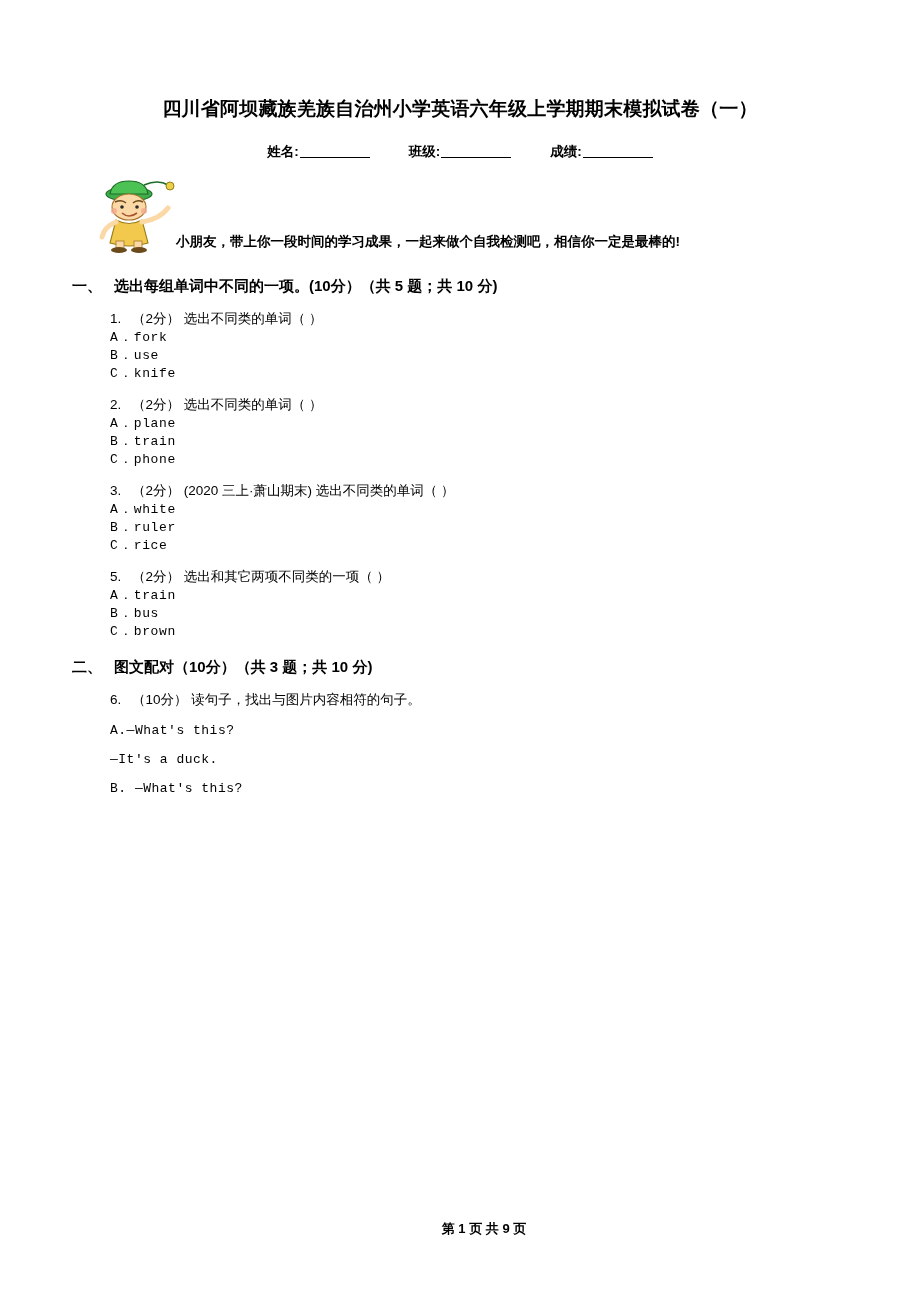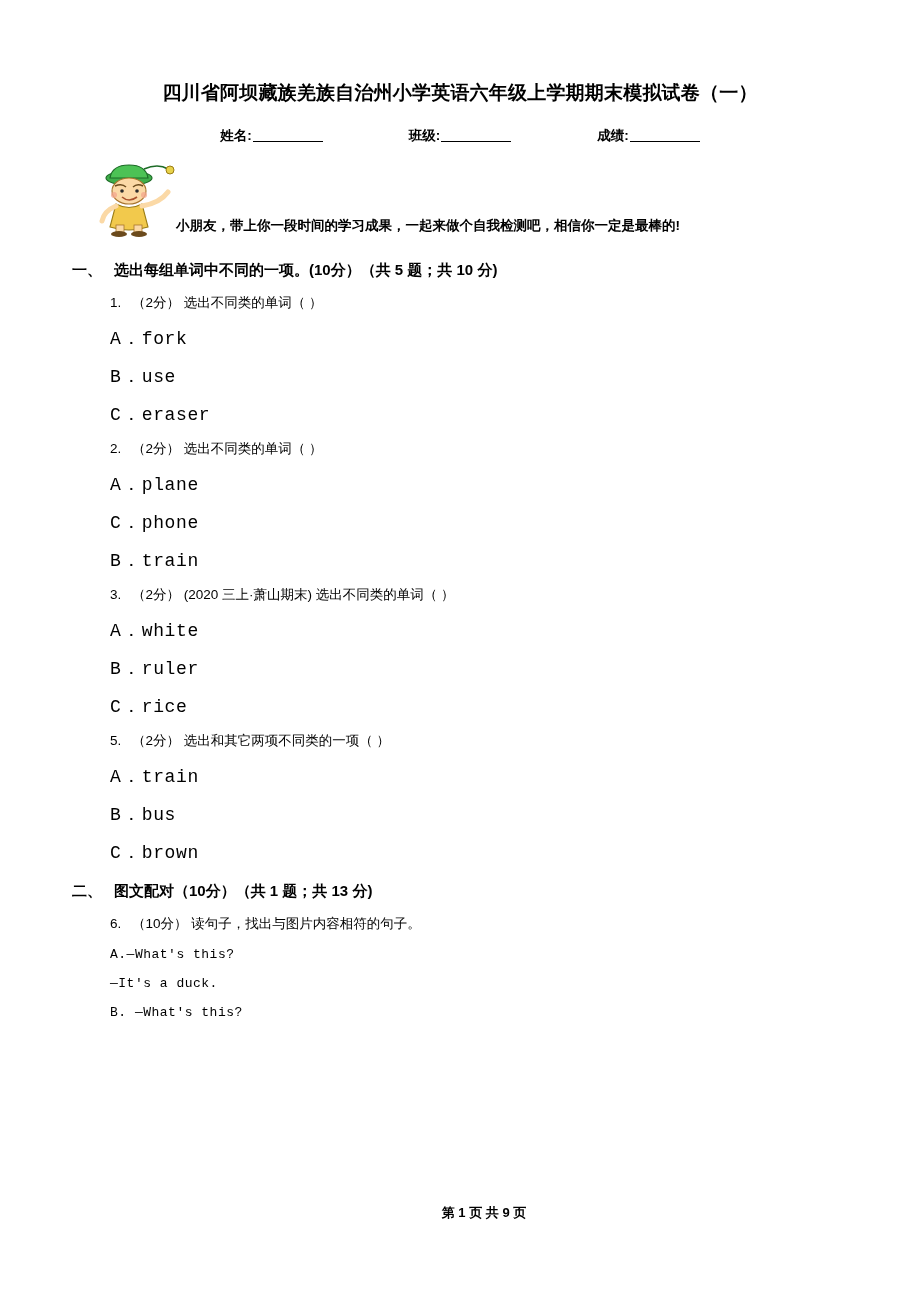--- a/index.html
+++ b/index.html
@@ -21,27 +21,27 @@
     height: 1302px;
     box-sizing: border-box;
     padding: 0 72px;
   }
   .doc-title {
     text-align: center;
     font-family: "Liberation Sans", sans-serif;
     font-weight: bold;
     font-size: 19px;
     letter-spacing: 0.2px;
-    margin: 0;
+    margin: 16px;
     padding-top: 80px;
   }
   .info-line {
     display: flex;
     justify-content: center;
-    gap: 86px;
+    gap: 39px;
     margin-top: 21px;
     font-family: "Liberation Sans", sans-serif;
     font-size: 13.5px;
     font-weight: bold;
   }
   .info-item {
     white-space: nowrap;
   }
   .info-item .blank {
     display: inline-block;
@@ -92,24 +92,23 @@
   }
   .q .qnum {
     display: inline-block;
     width: 22px;
   }
   .q .score {
     letter-spacing: 0;
     margin-top: 12px;
   }
   .opt {
-    margin-top: 14px;
     padding-left: 38px;
     font-family: "Liberation Mono", monospace;
-    font-size: 18px;
+    font-size: 13px;
     letter-spacing: 0.6px;
   }
   .opt .lbl {
     letter-spacing: 1.5px;
   }
   .sub {
     margin-top: 14px;
     padding-left: 38px;
     font-family: "Liberation Mono", monospace;
     font-size: 13px;
@@ -171,46 +170,46 @@
 
   <div class="section-head">
     <span class="num">一、</span><span>选出每组单词中不同的一项。(10分）（共 5 题；共 10 分)</span>
   </div>
 
   <div class="q">
     <span class="qnum">1.</span><span class="score">（2分）</span>&nbsp;<span>选出不同类的单词（      ）</span>
   </div>
   <div class="opt"><span class="lbl">A．</span><span>fork</span></div>
   <div class="opt"><span class="lbl">B．</span><span>use</span></div>
-  <div class="opt"><span class="lbl">C．</span><span>eraser</span></div>
+  <div class="opt"><span class="lbl">C．</span><span>knife</span></div>
 
   <div class="q">
     <span class="qnum">2.</span><span class="score">（2分）</span>&nbsp;<span>选出不同类的单词（      ）</span>
   </div>
   <div class="opt"><span class="lbl">A．</span><span>plane</span></div>
+  <div class="opt"><span class="lbl">B．</span><span>train</span></div>
   <div class="opt"><span class="lbl">C．</span><span>phone</span></div>
-  <div class="opt"><span class="lbl">B．</span><span>train</span></div>
 
   <div class="q">
     <span class="qnum">3.</span><span class="score">（2分）</span>&nbsp;<span>(2020 三上·萧山期末) 选出不同类的单词（      ）</span>
   </div>
 
   <div class="opt"><span class="lbl">A．</span><span>white</span></div>
   <div class="opt"><span class="lbl">B．</span><span>ruler</span></div>
   <div class="opt"><span class="lbl">C．</span><span>rice</span></div>
 
   <div class="q">
     <span class="qnum">5.</span><span class="score">（2分）</span>&nbsp;<span>选出和其它两项不同类的一项（      ）</span>
   </div>
   <div class="opt"><span class="lbl">A．</span><span>train</span></div>
   <div class="opt"><span class="lbl">B．</span><span>bus</span></div>
   <div class="opt"><span class="lbl">C．</span><span>brown</span></div>
 
   <div class="section-head">
-    <span class="num">二、</span><span>图文配对（10分）（共 1 题；共 13 分)</span>
+    <span class="num">二、</span><span>图文配对（10分）（共 3 题；共 10 分)</span>
   </div>
 
   <div class="q">
     <span class="qnum">6.</span><span class="score">（10分）</span>&nbsp;<span>读句子，找出与图片内容相符的句子。</span>
   </div>
   <div class="sub">A.—What's this?</div>
   <div class="sub">—It's a duck.</div>
   <div class="sub">B.  —What's this?</div>
 
   <div class="footer">第 1 页 共 9 页</div>

